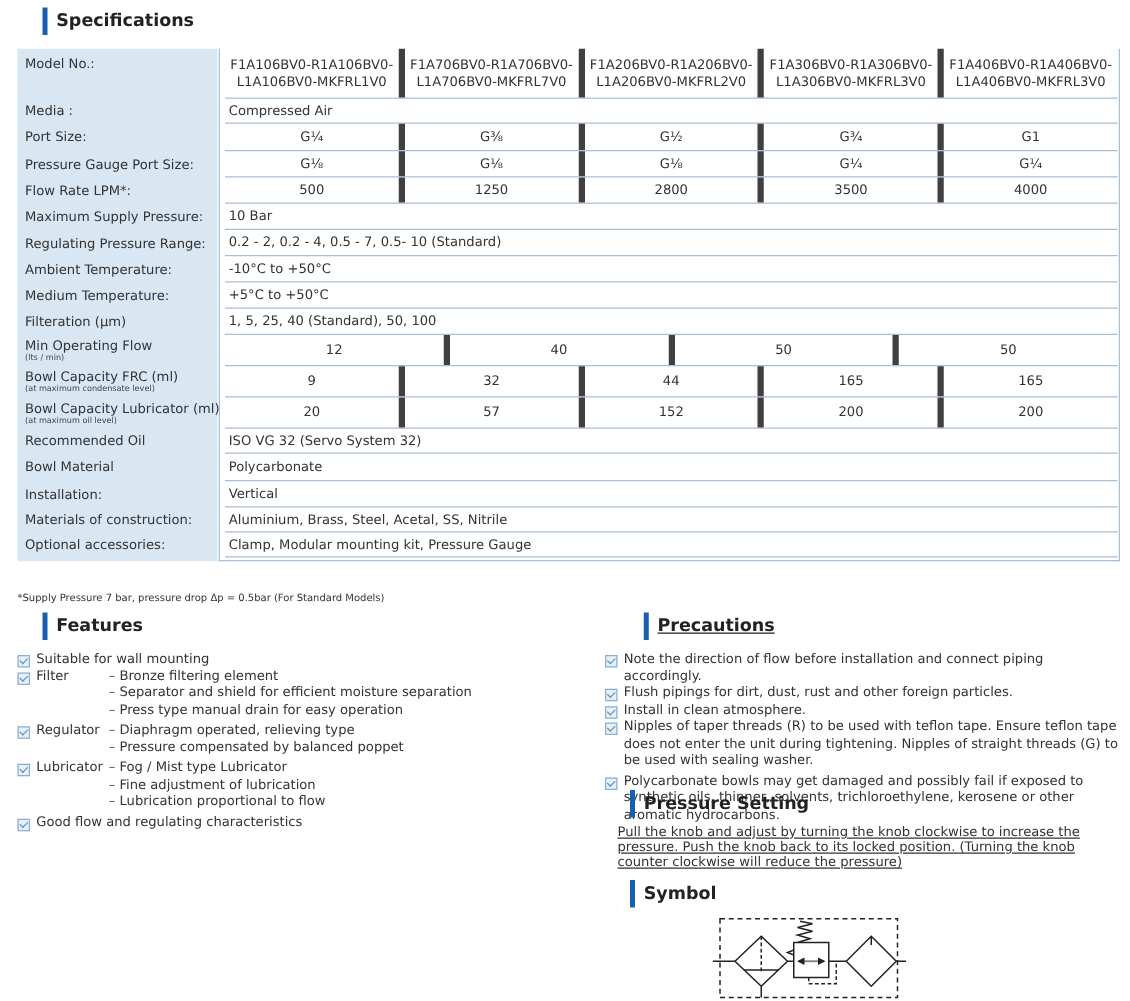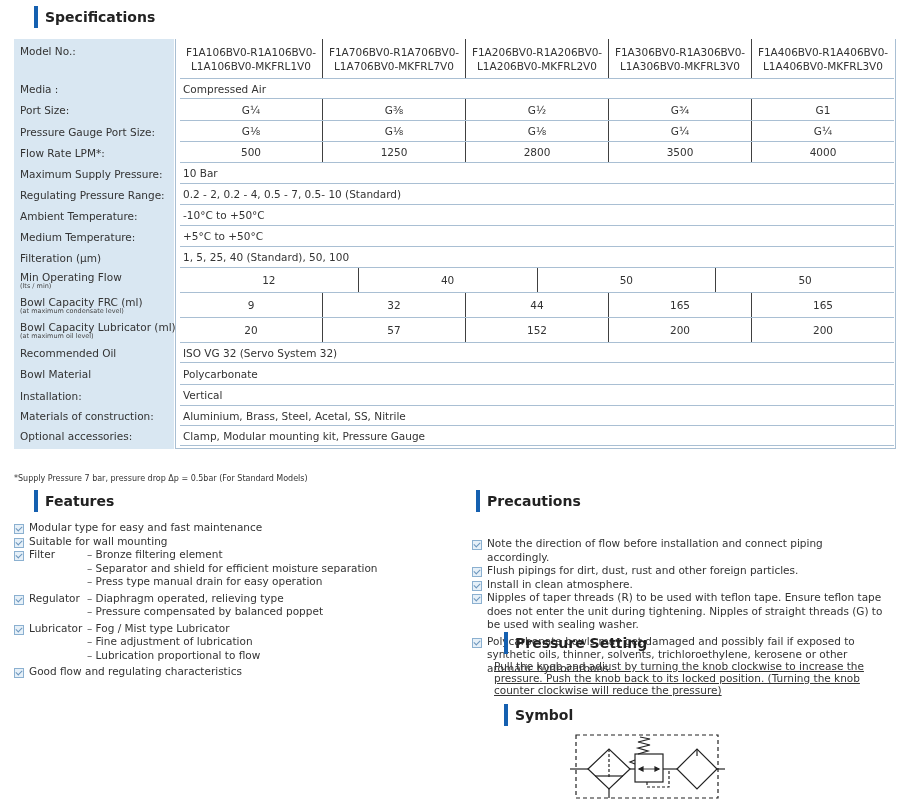--- a/index.html
+++ b/index.html
@@ -35,21 +35,21 @@
     color: #333; white-space: nowrap;
   }
   .row .lbl .sub { font-size: 6.5px; color: #444; line-height: 7px; }
   .row .vals {
     position: absolute; left: 166px; width: 714px; top: 0; height: 100%;
     display: flex; border-bottom: 1px solid #a9bfd3; box-sizing: border-box;
   }
   .row .vals.span .c { justify-content: flex-start; padding-left: 3px; }
   .row .c {
     flex: 1; display: flex; align-items: center; justify-content: center;
-    text-align: center; color: #333; border-right: 1px solid #404040;
+    text-align: center; color: #333; border-right: 5px solid #404040;
     line-height: 14px;
   }
   .row .c:last-child { border-right: none; }
   .footnote {
     position: absolute; left: 14px; top: 474px; font-size: 8px; color: #333;
   }
   
   .list { position: absolute; font-size: 10.5px; color: #333; line-height: 13.5px; }
   .chk {
     display: inline-block; width: 8px; height: 8px; border: 1px solid #8bb0d0;
@@ -261,24 +261,20 @@
 
 <div class="footnote">*Supply Pressure 7 bar, pressure drop Δp = 0.5bar (For Standard Models)</div>
 
 <div class="heading" style="left:14px; top:490px;">
   <span class="bar"></span>
   <span>Features</span>
 </div>
 <div class="list" id="features" style="left:14px; top:521px; width:450px;">
     <div class="feat-item">
       <span class="chk" style="margin-top: 3px; flex: 0 0 auto;"></span>
-      <span>Modular type for easy and fast maintenance</span>
-    </div>
-    <div class="feat-item">
-      <span class="chk" style="margin-top: 3px; flex: 0 0 auto;"></span>
       <span>Suitable for wall mounting</span>
     </div>
     <div class="feat-item" style="margin-bottom: 3px;">
       <span class="chk" style="margin-top: 3px; flex: 0 0 auto;"></span>
       <span class="name">Filter</span>
       <div class="subs">
         <span>Bronze filtering element</span>
         <span>Separator and shield for efficient moisture separation</span>
         <span>Press type manual drain for easy operation</span>
       </div>
@@ -299,25 +295,25 @@
         <span>Fine adjustment of lubrication</span>
         <span>Lubrication proportional to flow</span>
       </div>
     </div>
     <div class="feat-item">
       <span class="chk" style="margin-top: 3px; flex: 0 0 auto;"></span>
       <span>Good flow and regulating characteristics</span>
     </div>
   </div>
 
-<div class="heading" style="left:456px; top:490px;">
+<div class="heading" style="left:495px; top:490px;text-decoration:underline;">
   <span class="bar"></span>
   <span>Precautions</span>
 </div>
-<div class="list" id="precautions" style="left:472px; top:521px; width:412px;margin-top:16px;">
+<div class="list" id="precautions" style="left:484px; top:521px; width:412px;">
     <div class="prec-item">
       <span class="chk"></span>
       <span>Note the direction of flow before installation and connect piping accordingly.</span>
     </div>
     <div class="prec-item">
       <span class="chk"></span>
       <span>Flush pipings for dirt, dust, rust and other foreign particles.</span>
     </div>
     <div class="prec-item">
       <span class="chk"></span>

